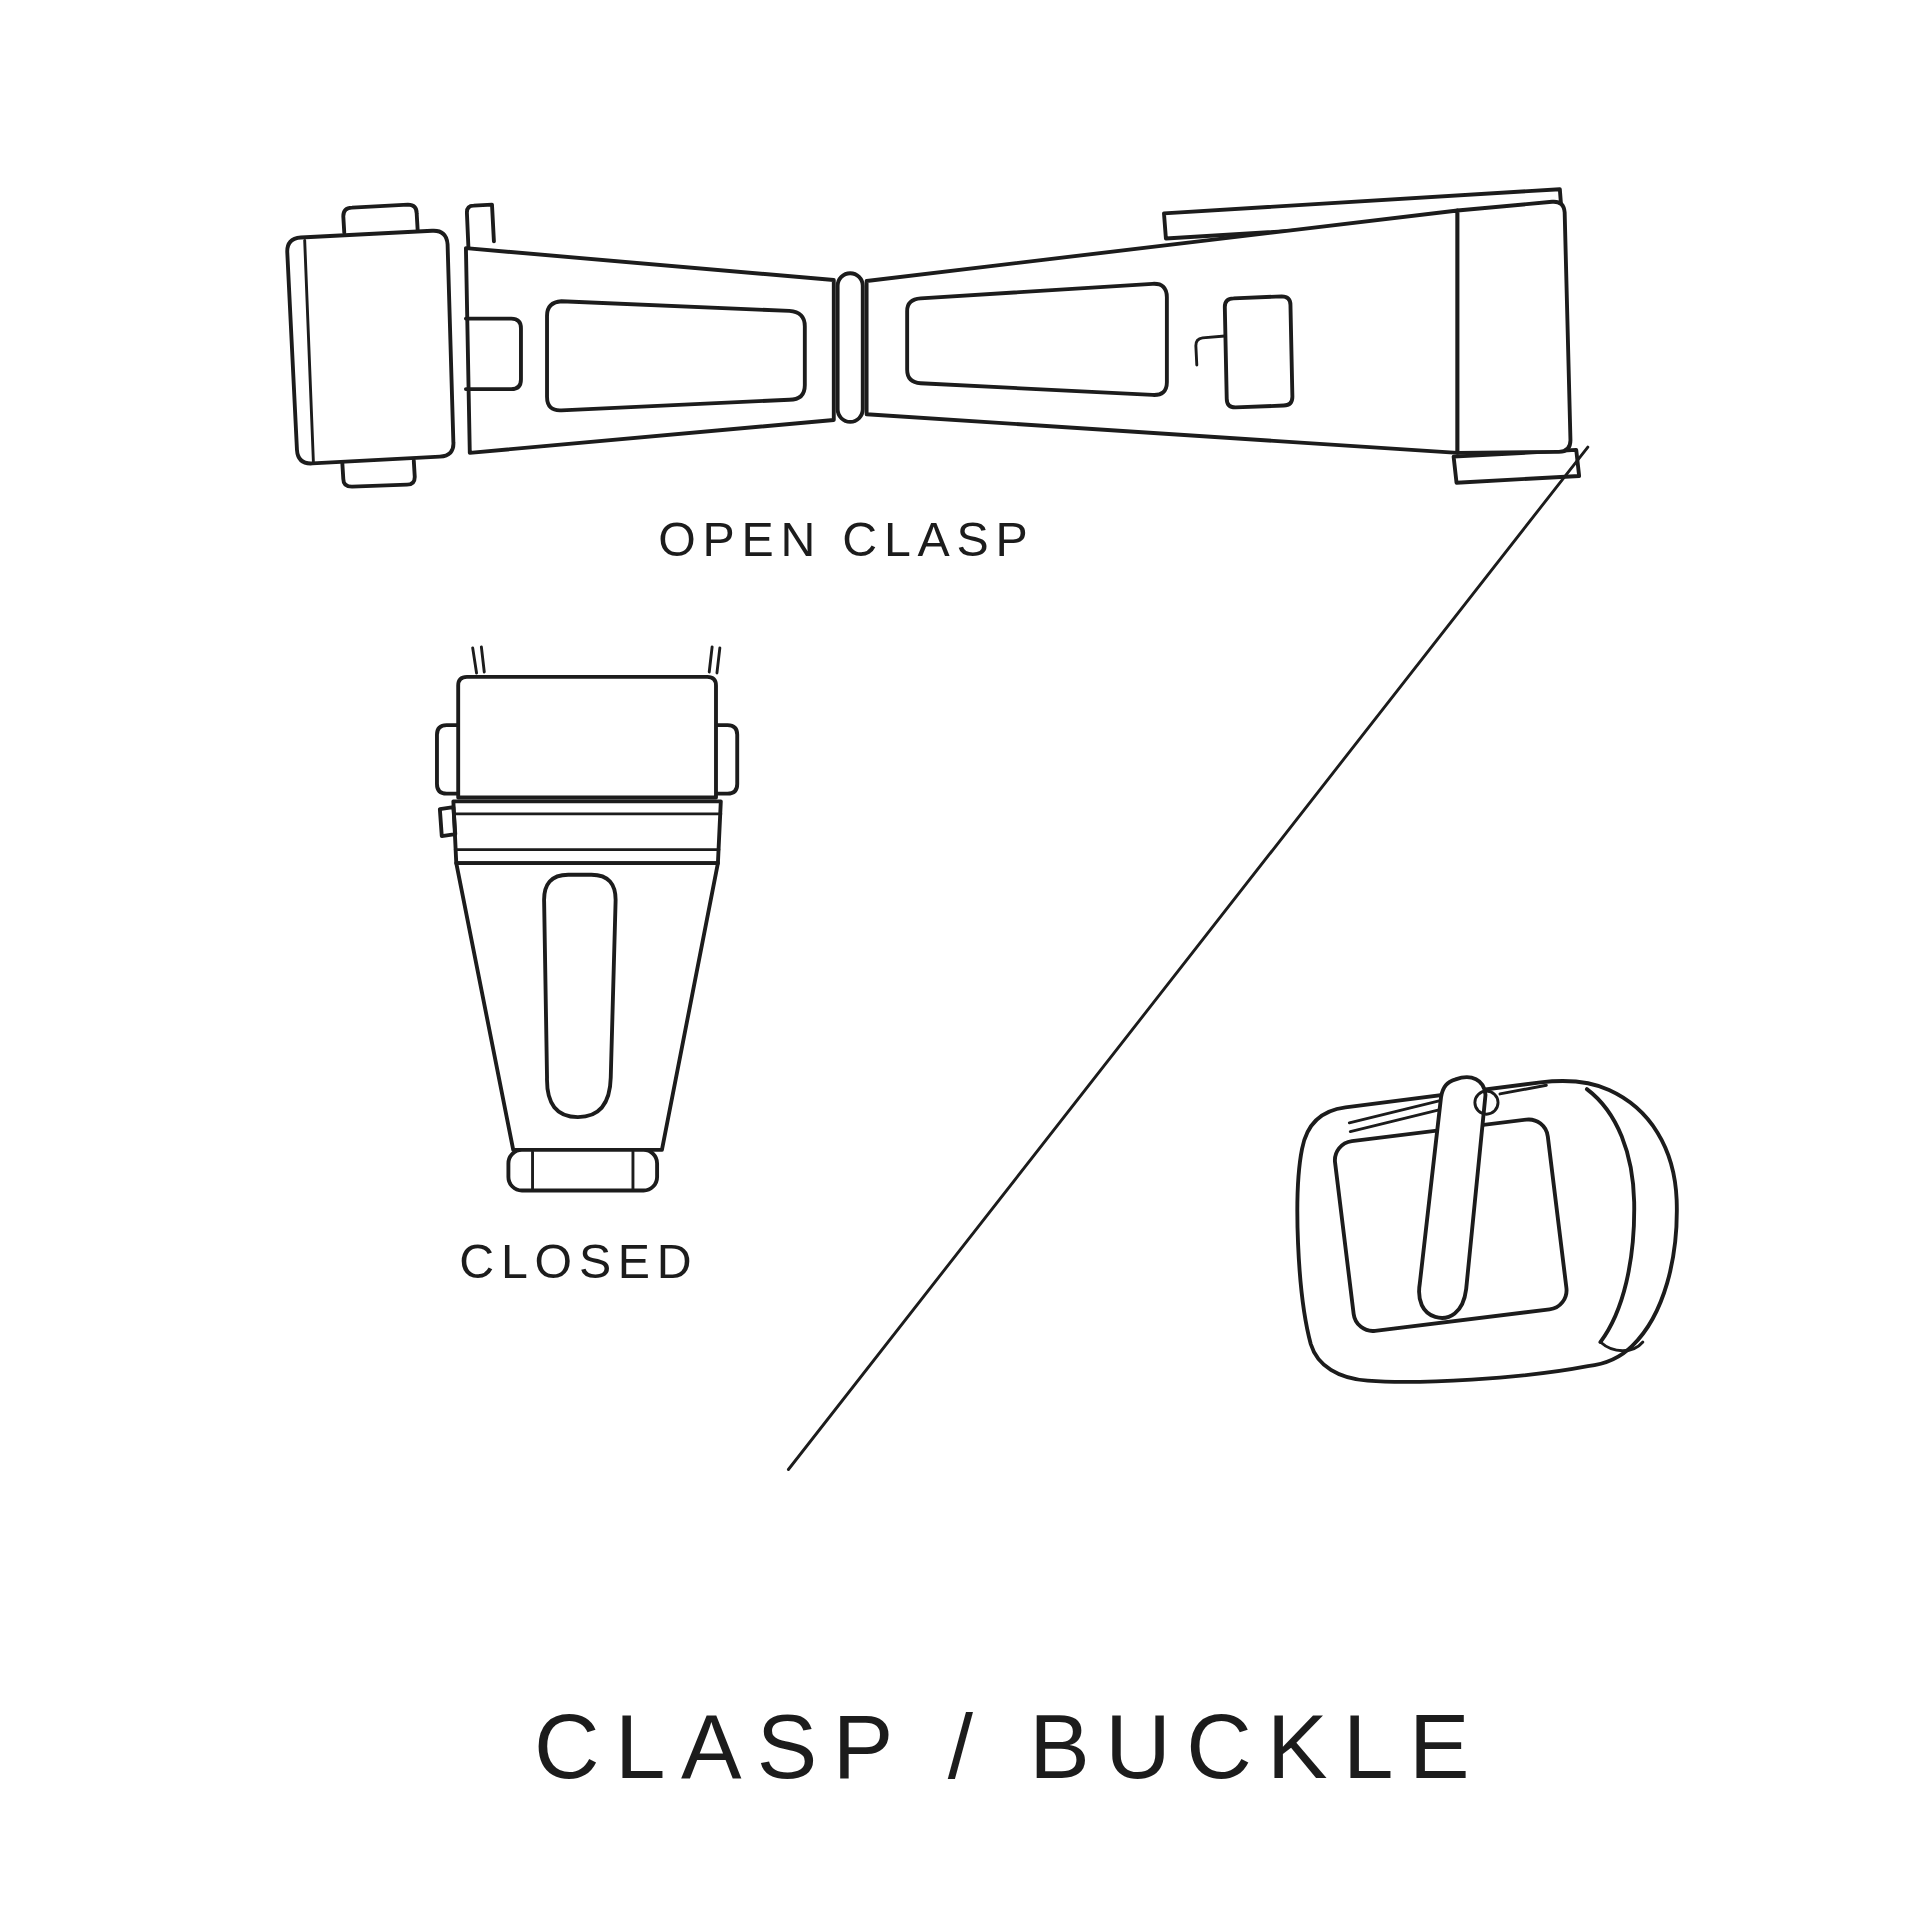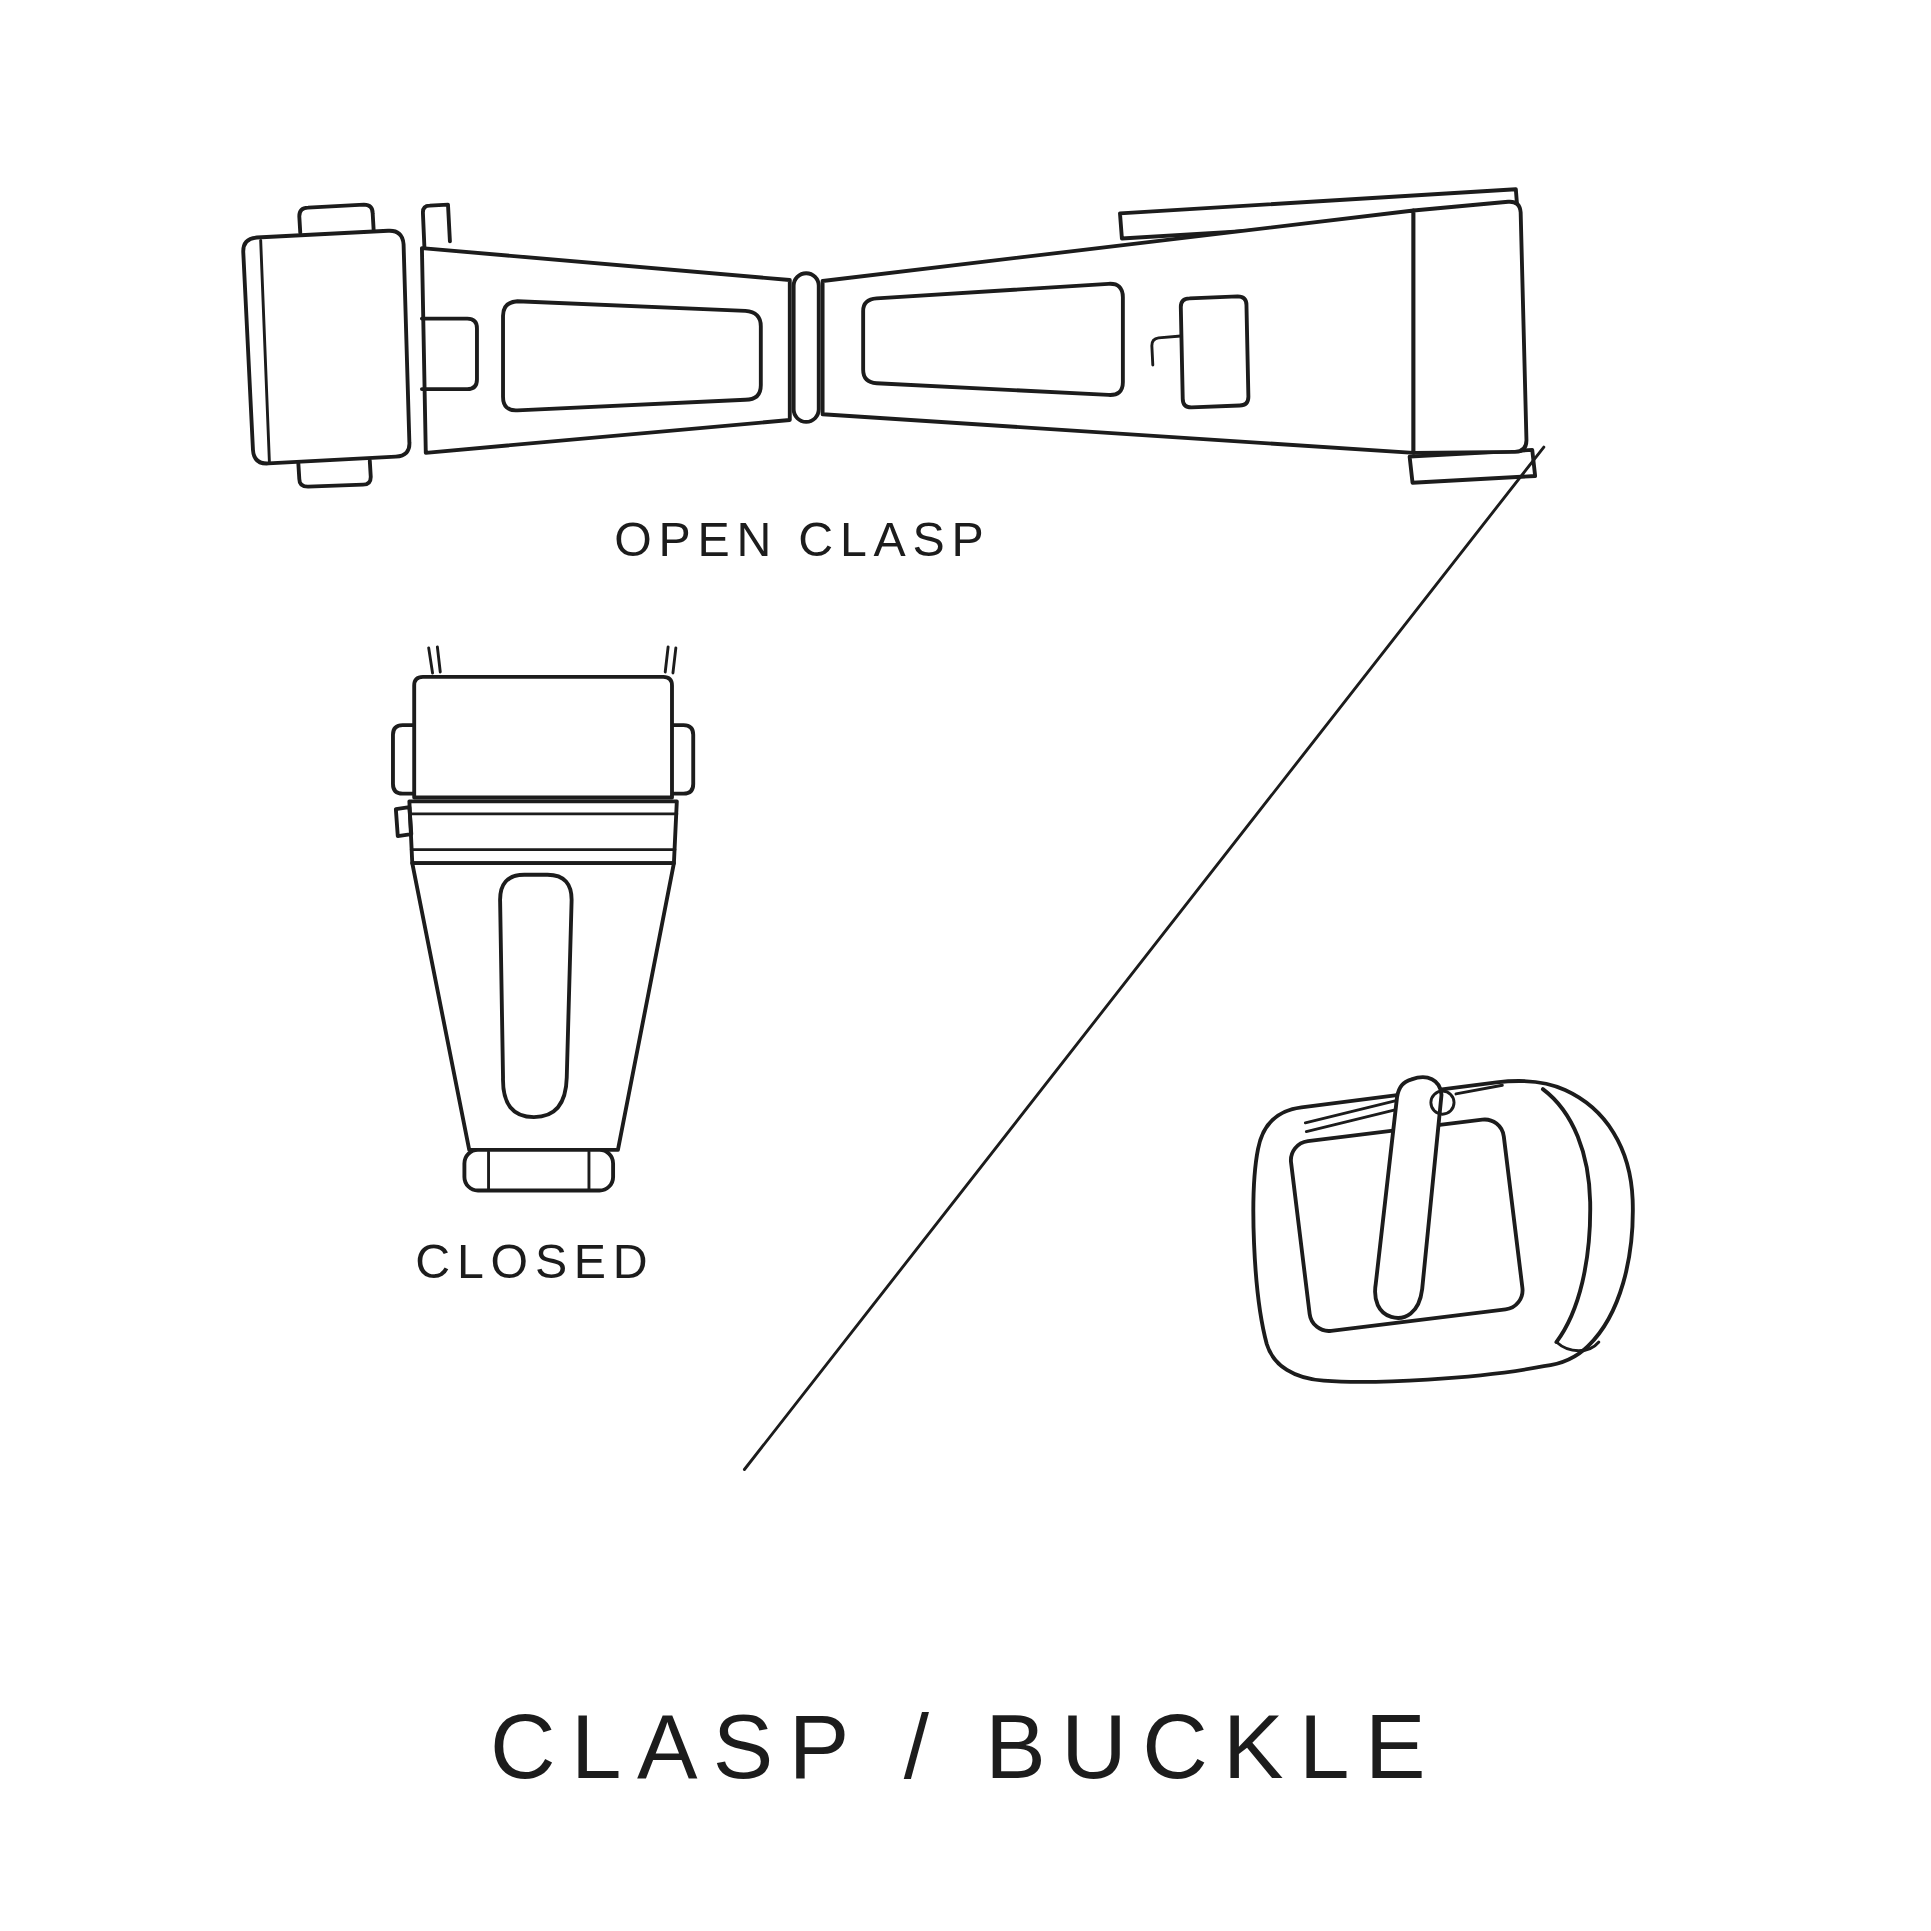--- a/index.html
+++ b/index.html
@@ -7,20 +7,21 @@
     padding: 0;
     background: #ffffff;
   }
   .canvas {
     position: relative;
     width: 1763px;
     height: 1931px;
     background: #ffffff;
     overflow: hidden;
     font-family: "Liberation Sans", sans-serif;
+    padding-left: 44px;
   }
   svg { display: block; }
   .stroke {
     fill: none;
     stroke: #1c1c1c;
     stroke-width: 4;
     stroke-linejoin: round;
     stroke-linecap: round;
   }
   .stroke-thin {

